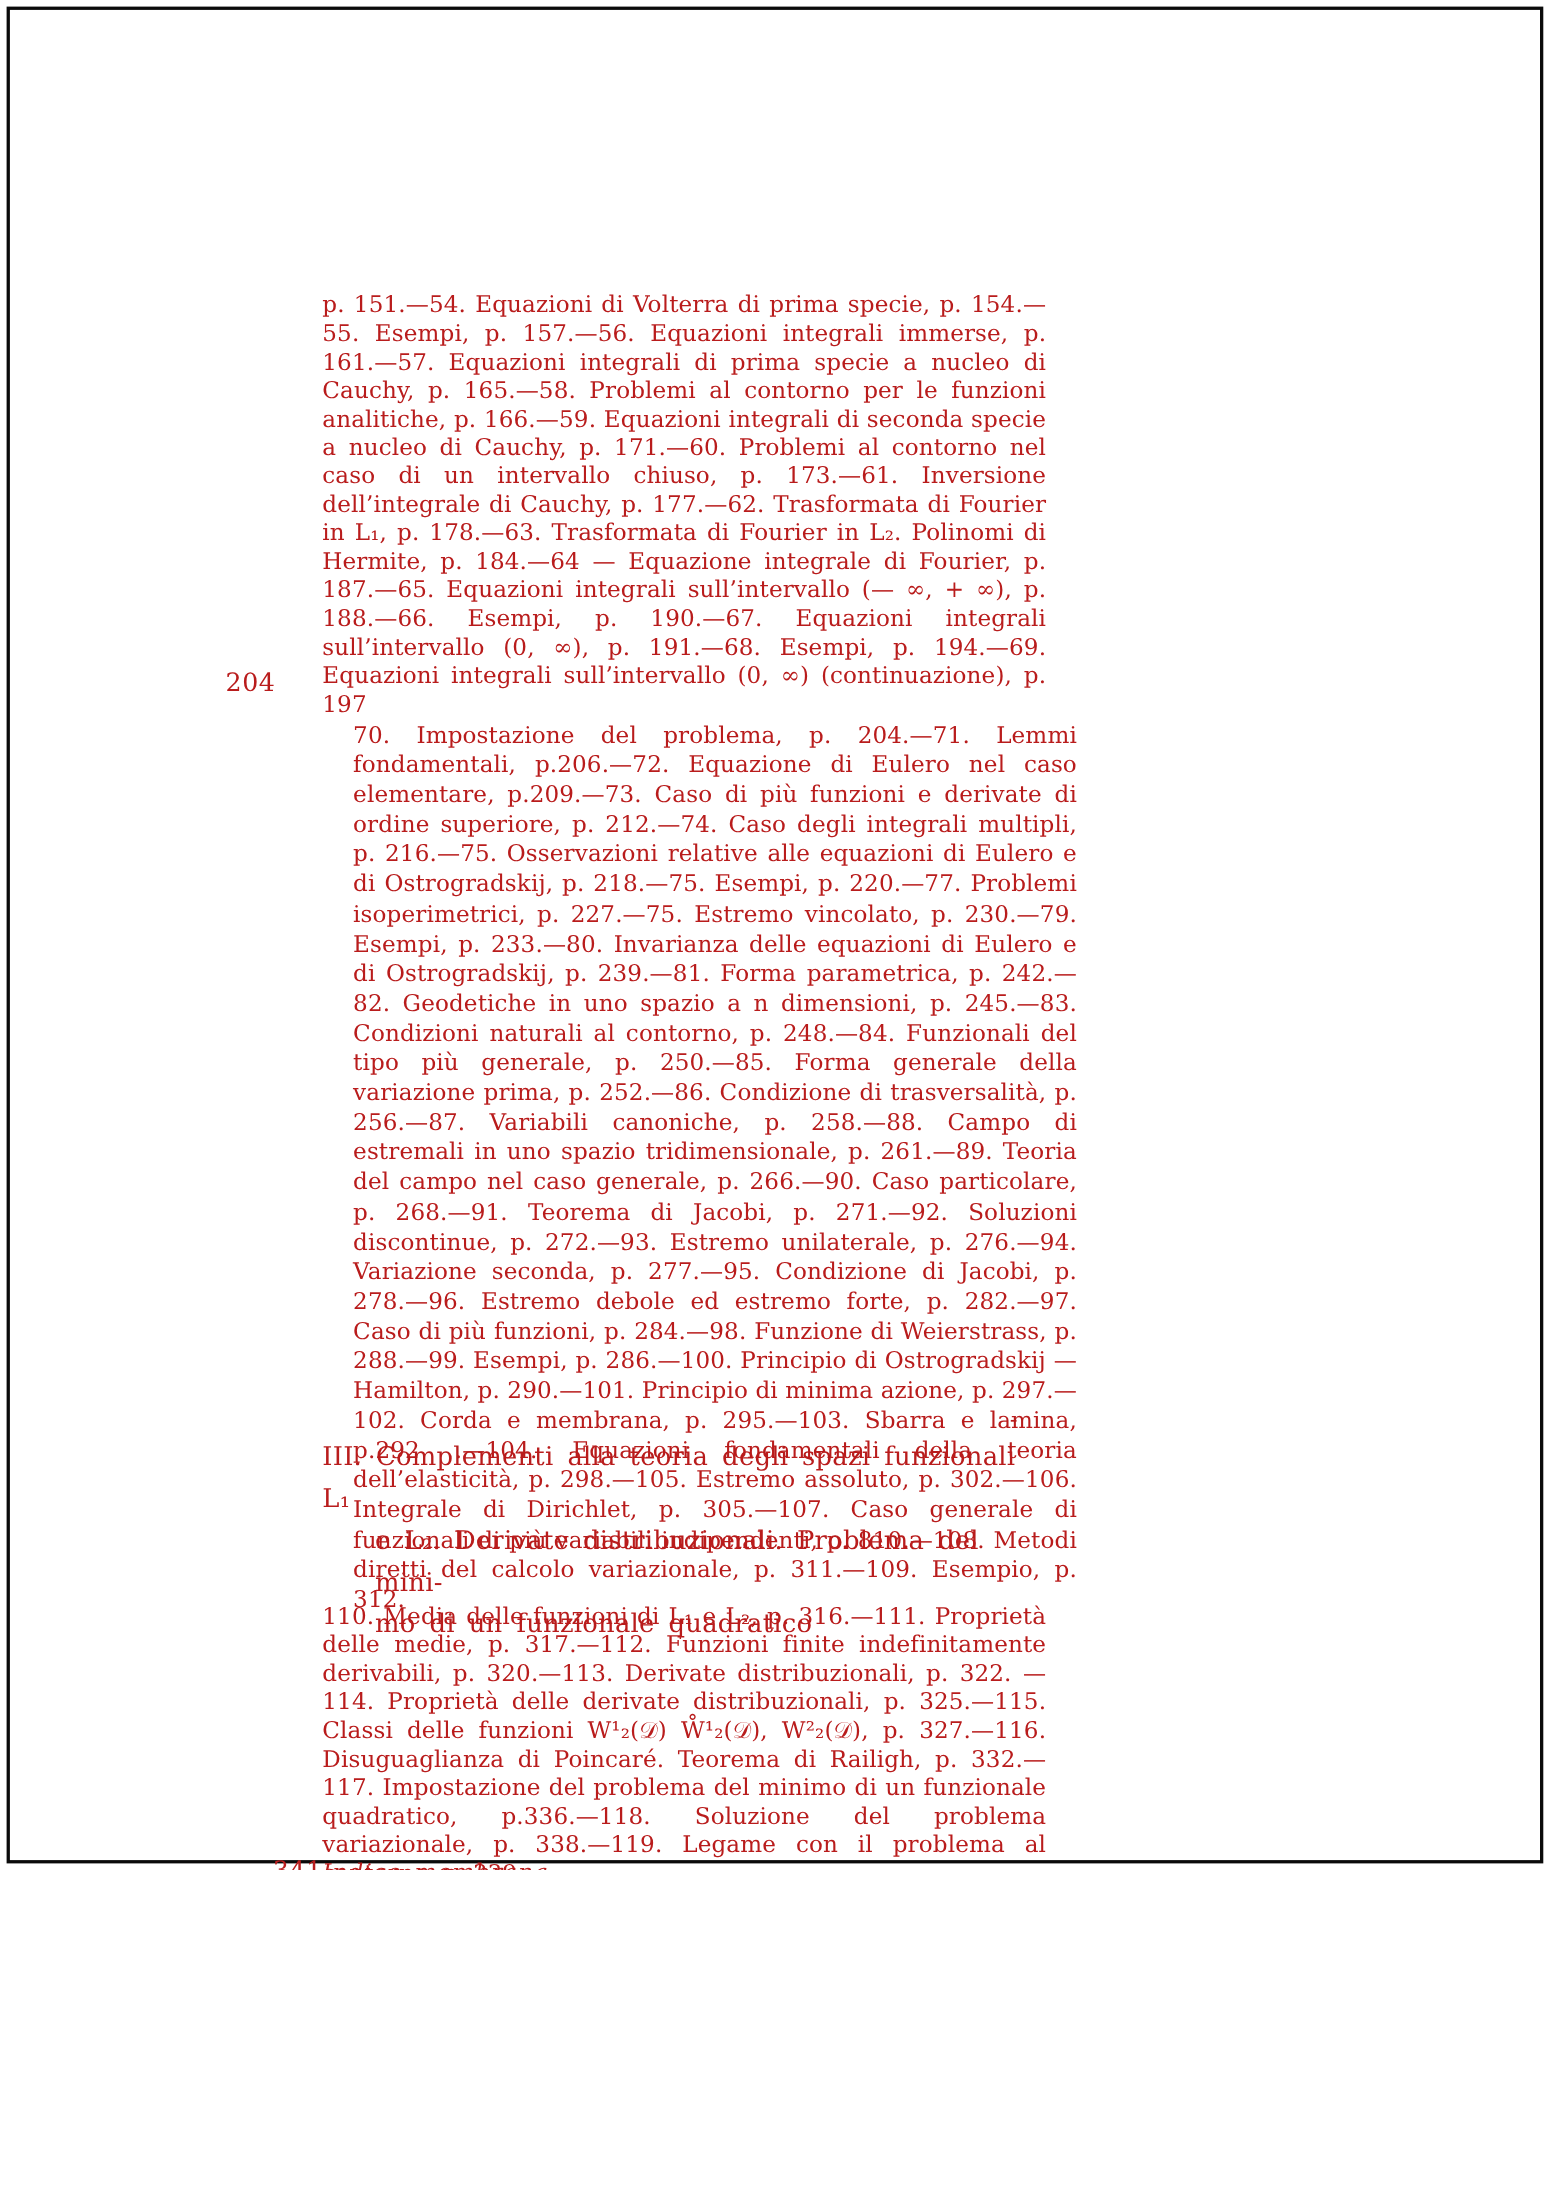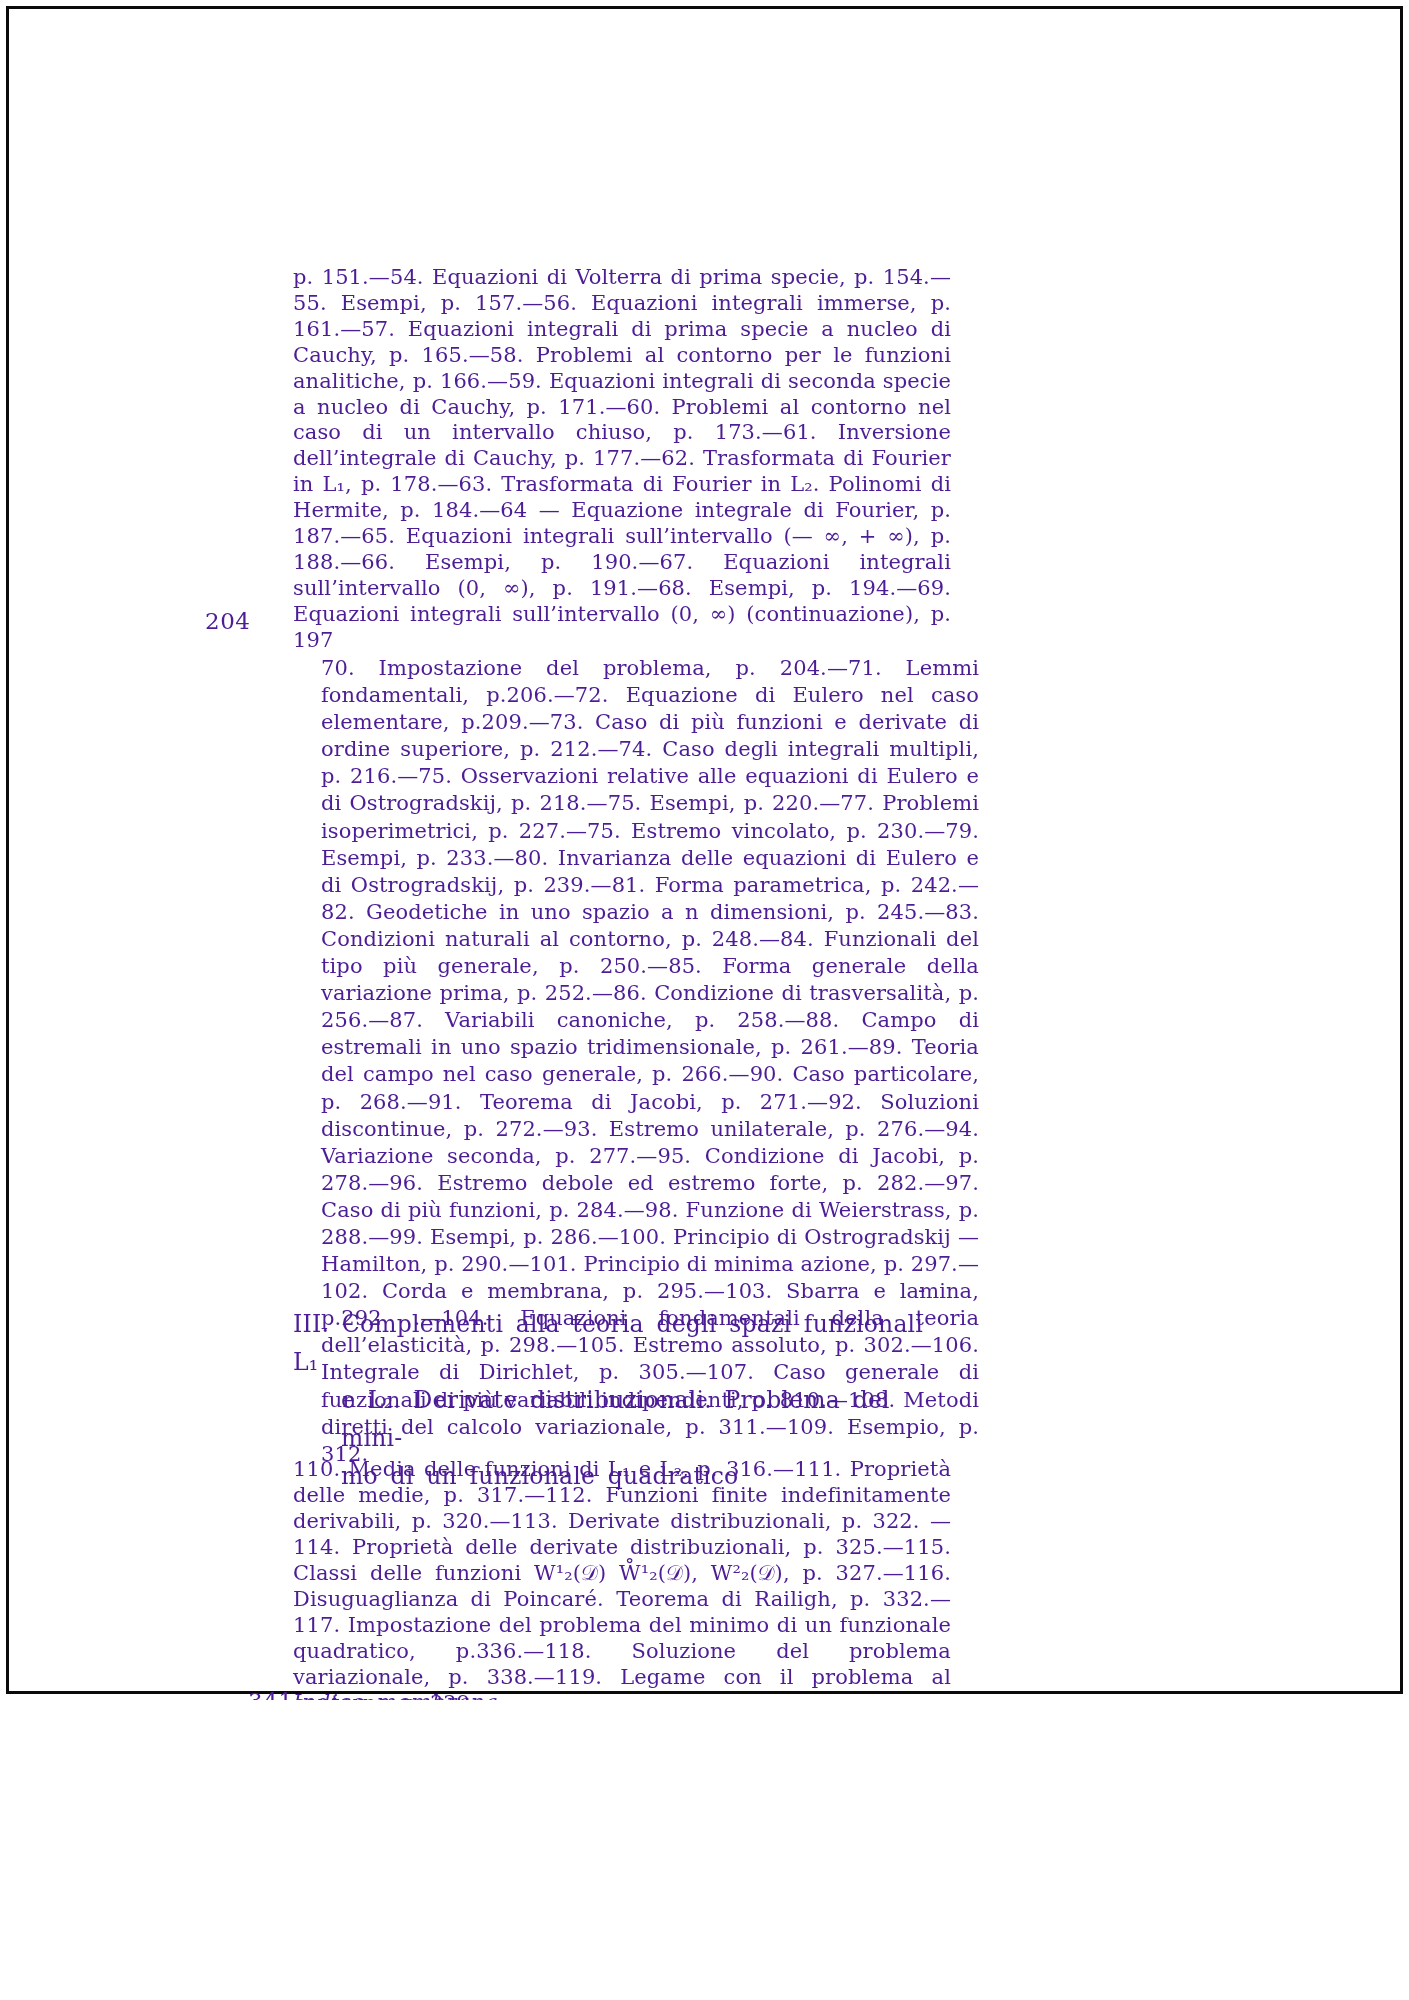--- a/index.html
+++ b/index.html
@@ -6,21 +6,21 @@
     margin: 0;
     padding: 0;
     background: #ffffff;
   }
   .page {
     position: relative;
     width: 1409px;
     height: 1700px;
     background: #ffffff;
     font-family: "DejaVu Serif", "Liberation Serif", serif;
-    color: #4c1d95;
+    color: #b91c1c;
     overflow: hidden;
   }
   .frame {
     position: absolute;
     left: 6px;
     top: 6px;
     right: 6px;
     bottom: 6px;
     border: 3px solid #0a0a0a;
     pointer-events: none;

